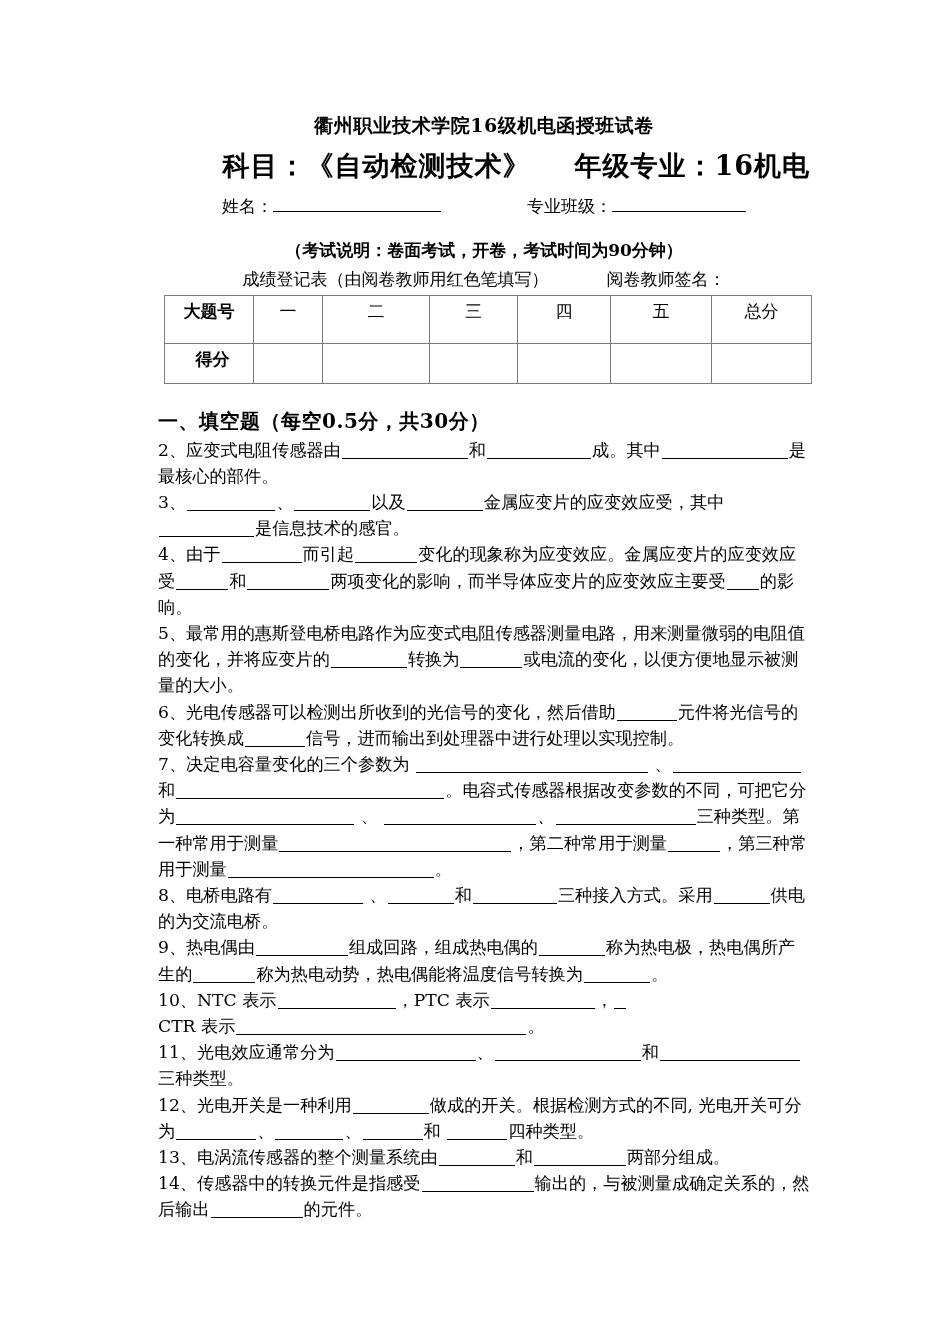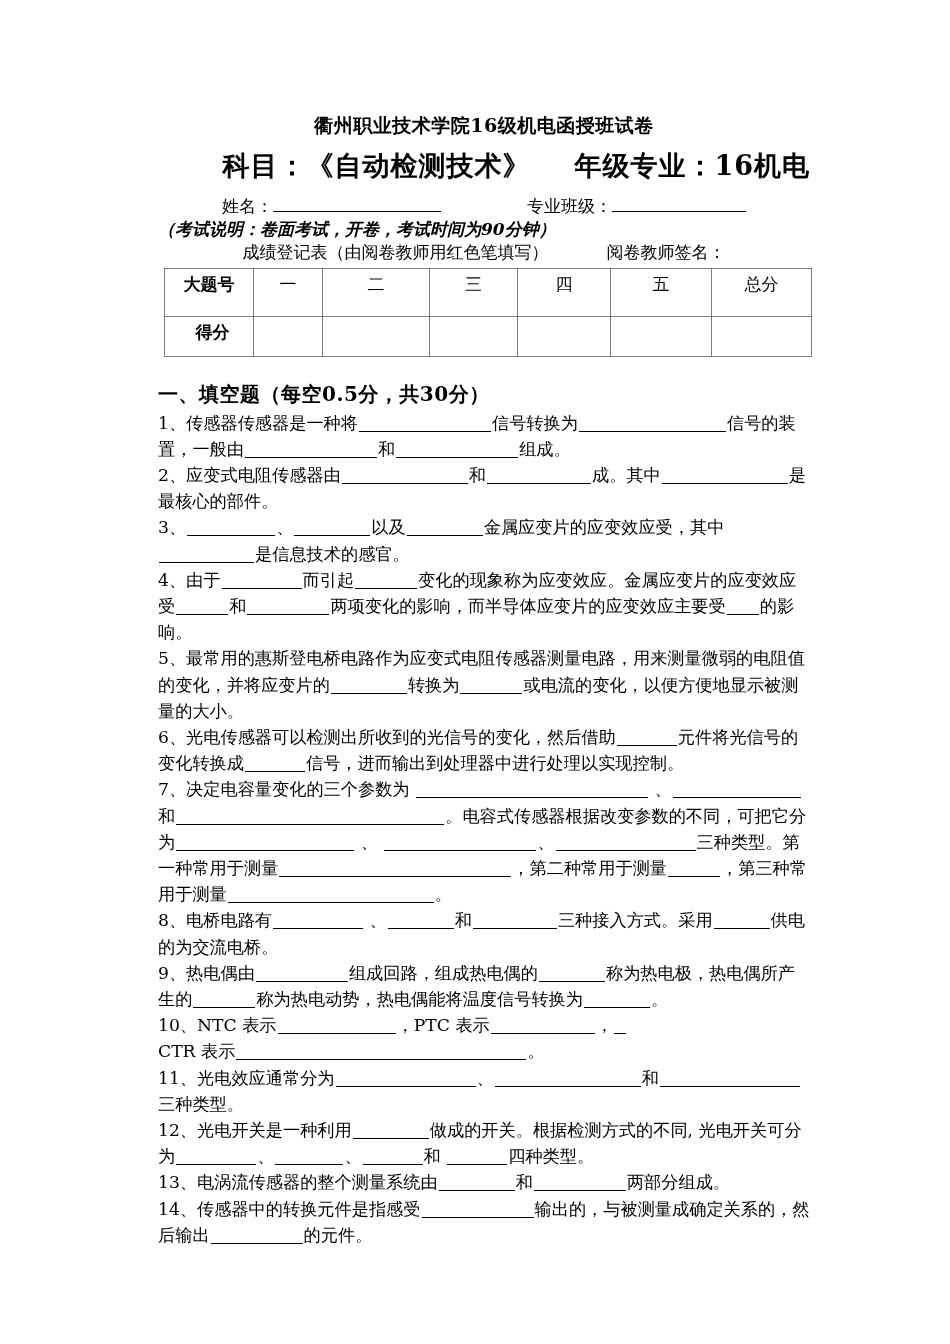--- a/index.html
+++ b/index.html
@@ -43,27 +43,27 @@
     gap:0;
   }
   .idline .seg{white-space:nowrap;}
   .blank-ul{
     display:inline-block;
     border-bottom:1.3px solid #000;
     vertical-align:baseline;
   }
   .gap-mid{display:inline-block;width:86px;}
   .notice{
-    text-align:left;
+    text-align:center;
     font-size:17px;
     font-weight:bold;
-    margin-top:0;
-    font-style:italic;
+    margin-top:21px;
   }
   .regline{
+    margin-top:6px;
     font-size:17px;
     display:flex;
     justify-content:center;
     align-items:center;
     white-space:nowrap;
   }
   .regline .gap2{display:inline-block;width:58px;}
   
   table.score{
     border-collapse:collapse;
@@ -154,21 +154,20 @@
         <td class="c3"></td>
         <td class="c4"></td>
         <td class="c5"></td>
         <td class="c6"></td>
       </tr>
     </tbody>
   </table>
 
   <div class="sec-title">一、填空题（每空0.5分，共30分）</div>
 
-  <p class="q"><span>1、传感器传感器是一种将</span><span class="u" style="width:132px"></span><span>信号转换为</span><span class="u" style="width:147px"></span><span>信号的装置，一般由</span><span class="u" style="width:132px"></span><span>和</span><span class="u" style="width:122px"></span><span>组成。</span></p>
 
   <p class="q"><span>2、应变式电阻传感器由</span><span class="u" style="width:126px"></span><span>和</span><span class="u" style="width:104px"></span><span>成。其中</span><span class="u" style="width:126px"></span><span>是最核心的部件。</span></p>
 
   <p class="q"><span>3、</span><span class="u" style="width:88px"></span><span>、</span><span class="u" style="width:76px"></span><span>以及</span><span class="u" style="width:76px"></span><span>金属应变片的应变效应受，其中</span><span class="u" style="width:95px"></span><span>是信息技术的感官。</span></p>
 
   <p class="q"><span>4、由于</span><span class="u" style="width:80px"></span><span>而引起</span><span class="u" style="width:62px"></span><span>变化的现象称为应变效应。金属应变片的应变效应受</span><span class="u" style="width:52px"></span><span>和</span><span class="u" style="width:82px"></span><span>两项变化的影响，而半导体应变片的应变效应主要受</span><span class="u" style="width:32px"></span><span>的影响。</span></p>
 
   <p class="q"><span>5、最常用的惠斯登电桥电路作为应变式电阻传感器测量电路，用来测量微弱的电阻值的变化，并将应变片的</span><span class="u" style="width:76px"></span><span>转换为</span><span class="u" style="width:62px"></span><span>或电流的变化，以便方便地显示被测量的大小。</span></p>
 
   <p class="q"><span>6、光电传感器可以检测出所收到的光信号的变化，然后借助</span><span class="u" style="width:60px"></span><span>元件将光信号的变化转换成</span><span class="u" style="width:60px"></span><span>信号，进而输出到处理器中进行处理以实现控制。</span></p>

